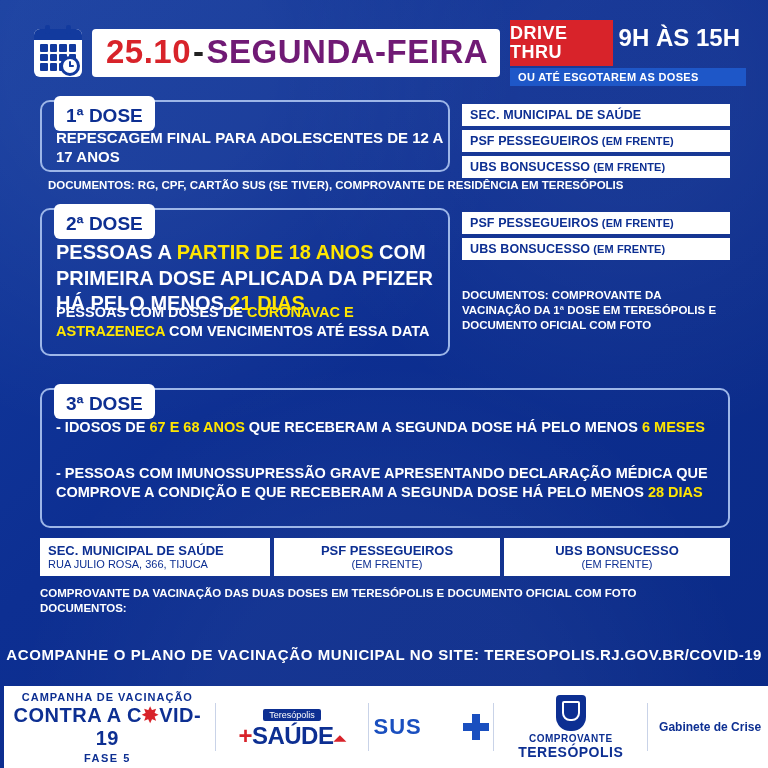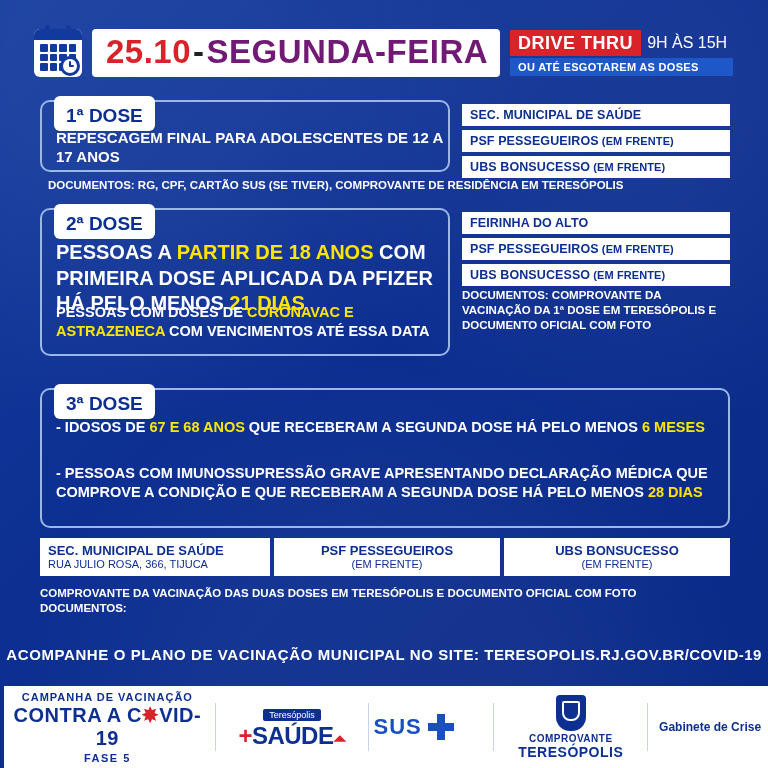--- a/index.html
+++ b/index.html
@@ -61,24 +61,24 @@
     padding: 4px 12px 6px 14px; border-radius: 4px;
     display: flex; align-items: center; height: 48px; white-space: nowrap;
   }
   .date-banner .dash { color: #222; padding: 0 2px; }
   .date-banner .weekday { color: #701a75; }
 
   .drive-block { margin-left: 10px; display: flex; flex-direction: column; justify-content: center; }
   .drive-row1 { display: flex; align-items: stretch; }
   .drive-thru {
     background: #d8232a; color: #fff; font-weight: bold; font-size: 18px;
-    padding: 4px 8px; letter-spacing: 0.5px; line-height: 1.05;
+    padding: 4px 0; letter-spacing: 0.5px; line-height: 1.05;
   }
   .drive-hours {
-    color: #fff; font-weight: normal; font-size: 16px; padding: 4px 6px; white-space: nowrap; text-align: center;
+    color: #fff; font-weight: bold; font-size: 24px; padding: 4px 6px; white-space: nowrap; text-align: center;
   }
   .drive-row2 {
     background: #1e57c8; color: #fff; font-size: 11px; font-weight: bold;
     padding: 3px 8px; letter-spacing: 0.3px; margin-top: 2px; white-space: nowrap;
   }
 
   
   .box {
     border: 2px solid #9db6e8; border-radius: 10px; position: absolute;
   }
@@ -146,21 +146,21 @@
   .f-campanha { width: 214px; text-align: center; color: #0d2f92; }
   .f-campanha .l1 { font-size: 11px; font-weight: bold; letter-spacing: 1px; }
   .f-campanha .l2 { font-size: 20px; font-weight: bold; letter-spacing: 0.5px; }
   .f-campanha .l2 .virus { color: #d8232a; }
   .f-campanha .l3 { font-size: 11px; font-weight: bold; letter-spacing: 1.5px; margin-top: 2px; }
   .f-saude { width: 150px; text-align: center; color: #0d2f92; position: relative; }
   .f-saude .tere { font-size: 9px; background:#0d2f92; color:#fff; display:inline-block; padding:1px 6px; border-radius:2px; }
   .f-saude .word { font-size: 24px; font-weight: bold; letter-spacing: -0.5px; }
   .f-saude .word .plus { color: #d8232a; }
   .f-saude .pulse { color: #d8232a; font-weight: bold; font-size: 16px; }
-  .f-sus { width: 120px; text-align: center; color: #1a4fbf; font-weight: bold; font-size: 22px; letter-spacing: 1px; display:flex; align-items:center; justify-content:flex-start; gap:6px;}
+  .f-sus { width: 120px; text-align: center; color: #1a4fbf; font-weight: bold; font-size: 22px; letter-spacing: 1px; display:flex; align-items:center; justify-content:space-between; gap:6px;}
   .cross { width: 26px; height: 26px; position: relative; display:inline-block; }
   .cross::before { content:""; position:absolute; left:9px; top:0; width:8px; height:26px; background:#1a4fbf; }
   .cross::after { content:""; position:absolute; top:9px; left:0; width:26px; height:8px; background:#1a4fbf; }
   .f-pref { width: 150px; text-align: center; color: #0d2f92; }
   .f-pref .shield {
     width: 30px; height: 36px; margin: 0 auto 2px auto; background: #0d2f92;
     border-radius: 4px 4px 14px 14px; position: relative;
   }
   .f-pref .shield::after {
     content:""; position:absolute; left:6px; top:6px; right:6px; bottom:10px;
@@ -233,23 +233,20 @@
     <div class="box" id="box2"></div>
     <div class="dose-tag" id="tag2">2ª DOSE</div>
     <div class="txt" id="txt2a">
       PESSOAS A <span class="hl">PARTIR DE 18 ANOS</span> COM PRIMEIRA DOSE APLICADA DA PFIZER HÁ PELO MENOS <span class="hl">21 DIAS</span>
     </div>
     <div class="txt" id="txt2b">
       PESSOAS COM DOSES DE <span class="hl">CORONAVAC E ASTRAZENECA</span> COM VENCIMENTOS ATÉ ESSA DATA
     </div>
     <div id="right2">
       <div class="wbox">
-        <span>FEIRINHA DO ALTO</span><span class="small"></span>
-      </div>
-      <div class="wbox">
         <span>PSF PESSEGUEIROS</span><span class="small"> (EM FRENTE)</span>
       </div>
       <div class="wbox">
         <span>UBS BONSUCESSO</span><span class="small"> (EM FRENTE)</span>
       </div>
     </div>
     <div class="docline" id="docs2">DOCUMENTOS: COMPROVANTE DA VACINAÇÃO DA 1ª DOSE EM TERESÓPOLIS E DOCUMENTO OFICIAL COM FOTO</div>
 
     <div class="box" id="box3"></div>
     <div class="dose-tag" id="tag3">3ª DOSE</div>

